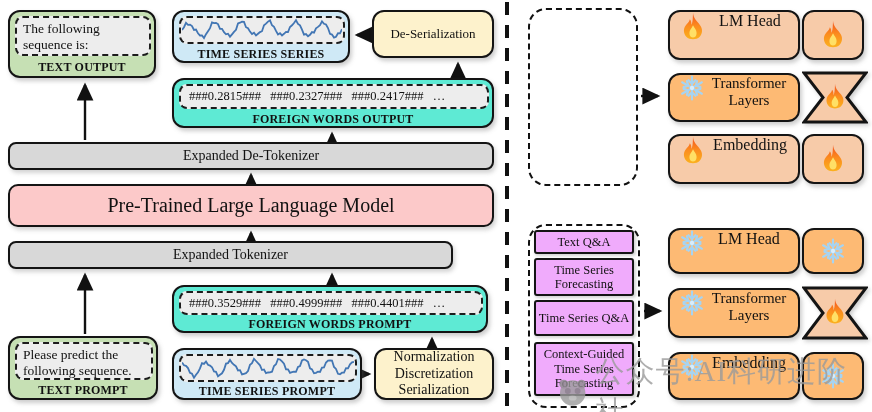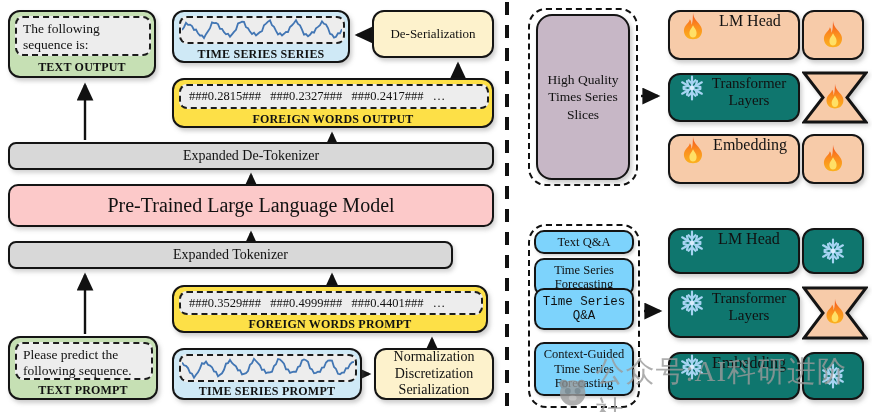--- a/index.html
+++ b/index.html
@@ -2,30 +2,30 @@
 <html><head>
 <meta charset="utf-8">
 <style>
   html,body{margin:0;padding:0;background:#fff;}
   .canvas{position:relative;width:872px;height:412px;background:#fff;overflow:hidden;
           font-family:"Liberation Serif","DejaVu Serif",serif;color:#111;}
   .abs{position:absolute;box-sizing:border-box;}
   .box{border:2.5px solid #141414;border-radius:12px;box-shadow:2px 3px 4px rgba(110,110,110,.35);}
   .bar{border:2px solid #141414;border-radius:8px;box-shadow:2px 3px 4px rgba(110,110,110,.3);
        display:flex;align-items:center;justify-content:center;font-size:14px;}
-  .green{background:#c6e0b4;} .ltblue{background:#cfe9f6;} .peri{background:#fde047;}
+  .green{background:#c6e0b4;} .ltblue{background:#cfe9f6;} .peri{background:#5eead4;}
   .yellow{background:#fdf2cc;} .grayb{background:#d8d8d8;} .pink{background:#fcc9c9;}
-  .mauve{background:#c7b7c6;} .orange{background:#f7cba9;} .blue{background:#0f766e;}
+  .mauve{background:#c7b7c6;} .orange{background:#f7cba9;} .blue{background:#fdba74;}
   .inner{border:2px dashed #1c1c1c;border-radius:8px;background:#ededed;box-sizing:border-box;}
   .cap{font-weight:700;font-size:12px;text-align:center;letter-spacing:.2px;line-height:1;}
   .body-txt{font-size:13.5px;line-height:1.22;padding:3px 6px;}
   .nums{font-size:12.5px;white-space:pre;display:flex;align-items:center;padding:0 8px;}
   .ycell{display:flex;flex-direction:column;align-items:center;justify-content:center;
          font-size:13px;line-height:1.18;text-align:center;}
-  .task{border:2.2px solid #141414;border-radius:10px;background:#7dd3fc;
+  .task{border:2.2px solid #141414;border-radius:3px;background:#f0abfc;
         display:flex;align-items:center;justify-content:center;text-align:center;
         font-size:12.5px;line-height:1.15;padding:3px 2px;box-shadow:1.5px 2px 3px rgba(110,110,110,.3);}
   .dashbox{border:2.5px dashed #111;border-radius:18px;background:transparent;}
   .mrow{display:flex;align-items:flex-start;padding-left:9px;}
   .mrow .lbl{flex:1;text-align:center;font-size:15px;line-height:1.15;padding-right:5px;}
   .sidebox{display:flex;align-items:center;justify-content:center;}
   .icon{display:block;}
   .sep{background:repeating-linear-gradient(to bottom,#111 0 13px,transparent 13px 23px);}
   .caption{font-size:15px;text-align:center;}
   .watermark{display:flex;align-items:center;gap:6px;color:#9b9b9b;opacity:.8;
@@ -142,23 +142,20 @@
 
   <div class="abs box yellow ycell" style="left:374px;top:348px;width:120px;height:52px;font-size:14px;">
     <div>Normalization</div>
     <div>Discretization</div>
     <div>Serialization</div>
   </div>
 
   <div class="abs sep" style="left:505px;top:2px;width:4px;height:410px;"></div>
 
   <div class="abs dashbox" style="left:528px;top:8px;width:110px;height:178px;"></div>
-  <div class="abs box mauve" style="left:536px;top:14px;width:94px;height:166px;border-radius:16px;display:flex;align-items:center;justify-content:center;">
-    <div style="font-size:13.5px;line-height:1.3;text-align:center;width:84px;">High Quality Times Series Slices</div>
-  </div>
 
   <div class="abs box orange mrow" style="left:668px;top:10px;width:132px;height:50px;">
     <svg class="icon" width="28" height="31">
         <use href="#sym-fire"></use>
       </svg>
     <span class="lbl" style="font-size:16px;">LM Head</span>
   </div>
   <div class="abs box orange sidebox" style="left:802px;top:10px;width:62px;height:50px;">
     <svg class="icon" width="28" height="31">
         <use href="#sym-fire"></use>
@@ -189,21 +186,21 @@
   <div class="abs box orange sidebox" style="left:802px;top:134px;width:62px;height:50px;">
     <svg class="icon" width="28" height="31">
         <use href="#sym-fire"></use>
       </svg>
   </div>
 
 
   <div class="abs dashbox" style="left:528px;top:224px;width:112px;height:184px;"></div>
   <div class="abs task" style="left:534px;top:230px;width:100px;height:24px;">Text Q&amp;A</div>
   <div class="abs task" style="left:534px;top:258px;width:100px;height:38px;">Time Series Forecasting</div>
-  <div class="abs task" style="left:534px;top:288px;width:100px;height:42px;font-family:Liberation Mono, monospace;">Time Series Q&amp;A</div>
+  <div class="abs task" style="left:534px;top:300px;width:100px;height:36px;">Time Series Q&amp;A</div>
   <div class="abs task" style="left:534px;top:342px;width:100px;height:54px;">Context-Guided Time Series Forecasting</div>
 
   <div class="abs box blue mrow" style="left:668px;top:228px;width:132px;height:46px;">
     <svg class="icon" width="26" height="26">
         <use href="#sym-snow"></use>
       </svg>
     <span class="lbl" style="font-size:16px;">LM Head</span>
   </div>
   <div class="abs box blue sidebox" style="left:802px;top:228px;width:62px;height:46px;">
     <svg class="icon" width="26" height="26">

